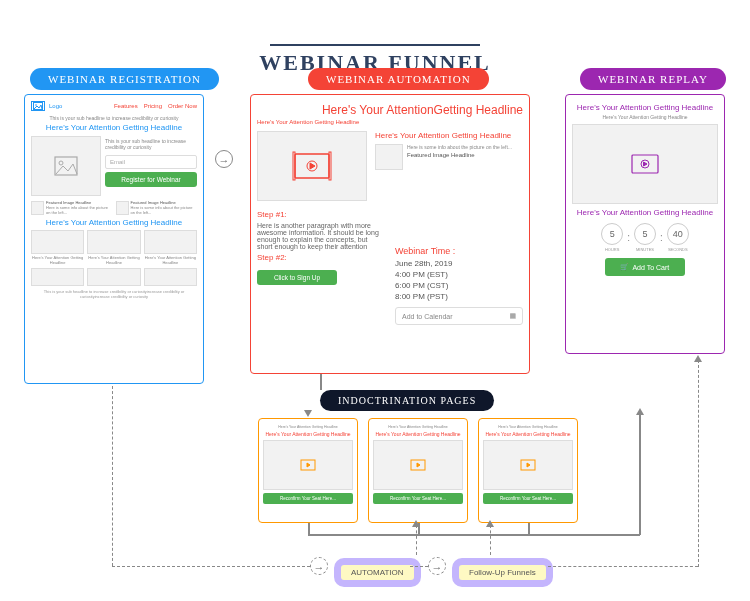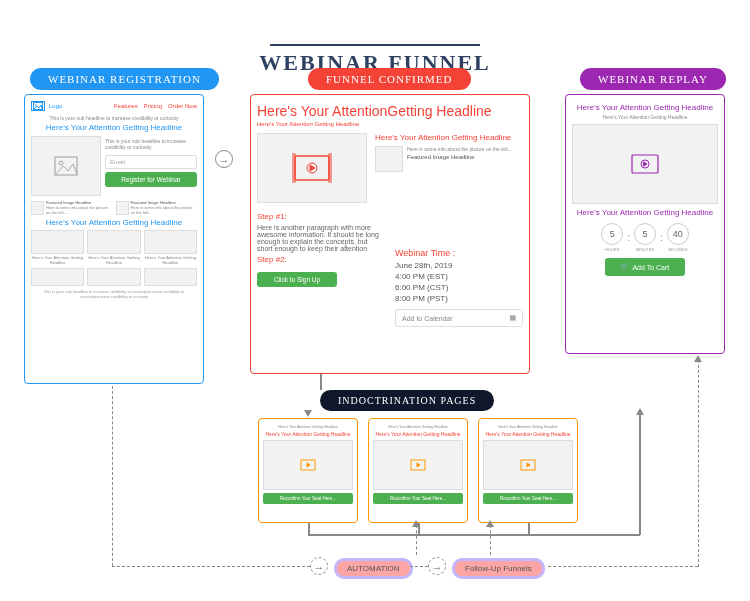--- a/index.html
+++ b/index.html
@@ -19,21 +19,21 @@
   .indoc-card { top: 418px; width: 100px; height: 105px; border-color: #ff9800; padding: 4px; }
   .indoc-1 { left: 258px; }
   .indoc-2 { left: 368px; }
   .indoc-3 { left: 478px; }
 
   .nav { display: flex; gap: 4px; align-items: center; font-size: 6px; color: #2196f3; margin-bottom: 4px; }
   .logo-box { width: 14px; height: 10px; border: 1px solid #2196f3; display: flex; align-items: center; justify-content: center; font-size: 8px; }
   .nav-links { margin-left: auto; display: flex; gap: 6px; color: #f44336; }
   .sub { font-size: 5px; color: #888; text-align: center; margin: 2px 0; }
   .headline-blue { color: #2196f3; font-size: 8px; text-align: center; margin: 2px 0; }
-  .headline-red { color: #f44336; font-size: 14px; margin: 2px 0; }
+  .headline-red { color: #f44336; font-size: 12px; margin: 2px 0; text-align: right; }
   .headline-red-sm { color: #f44336; font-size: 8px; }
   .headline-purple { color: #9c27b0; font-size: 8px; text-align: center; margin: 2px 0; }
   .reg-body { display: flex; gap: 4px; margin: 4px 0; }
   .img-ph { background: #f2f2f2; border: 1px solid #ddd; display: flex; align-items: center; justify-content: center; color: #999; }
   .img-ph svg { stroke: #aaa; fill: none; }
   .reg-left { width: 70px; height: 60px; }
   .reg-right { flex: 1; display: flex; flex-direction: column; gap: 3px; }
   .input { border: 1px solid #ddd; border-radius: 2px; padding: 3px 4px; font-size: 6px; color: #aaa; background: #fff; }
   .btn-green { background: #4caf50; color: #fff; border-radius: 3px; text-align: center; padding: 4px 6px; font-size: 6.5px; }
   .feat-row { display: flex; gap: 3px; margin: 3px 0; }
@@ -67,38 +67,38 @@
   .cd-colon { font-size: 10px; color: #888; align-self: center; }
   .btn-cart { background: #4caf50; color: #fff; border-radius: 3px; text-align: center; padding: 5px; font-size: 7px; margin: 4px auto 0; width: 80px; display: flex; align-items: center; justify-content: center; gap: 3px; }
 
   .indoc-card .sub { font-size: 3.5px; }
   .indoc-card .headline-red { font-size: 5px; text-align: center; }
   .indoc-vid { width: 100%; height: 50px; margin: 3px 0; }
   .indoc-btn { background: #4caf50; color: #fff; border-radius: 2px; text-align: center; padding: 3px; font-size: 4.5px; }
 
   .arrow-circle { position: absolute; width: 18px; height: 18px; border: 1.5px solid #888; border-radius: 50%; display: flex; align-items: center; justify-content: center; font-size: 11px; color: #666; }
   .dotted-circle { border-style: dashed; }
-  .pill { position: absolute; border: 3px solid #c4b5fd; border-radius: 10px; padding: 3px 10px; font-size: 8px; color: #555; background: #fca5a5; }
+  .pill { position: absolute; border: 7px solid #c4b5fd; border-radius: 10px; padding: 3px 10px; font-size: 8px; color: #555; background: #fef9c3; }
   .line { position: absolute; background: #888; }
   .line.dotted { background: none; border-top: 1.5px dashed #888; }
   .vline.dotted { background: none; border-left: 1.5px dashed #888; }
   .arrow-up { position: absolute; width: 0; height: 0; border-left: 4px solid transparent; border-right: 4px solid transparent; border-bottom: 7px solid #888; }
 
   .video-icon svg { stroke: #f44336; }
   .video-icon-p svg { stroke: #9c27b0; }
   .video-icon-o svg { stroke: #ff9800; }
 </style>
 </head>
 <body>
 
 <div class="title">WEBINAR FUNNEL</div>
 <div class="title-underline"></div>
 
 <div class="banner blue">WEBINAR REGISTRATION</div>
-<div class="banner red">FUNNEL CONFIRMED</div>
+<div class="banner red">WEBINAR AUTOMATION</div>
 <div class="banner purple">WEBINAR REPLAY</div>
 <div class="banner orange">INDOCTRINATION PAGES</div>
 
 <div class="card reg-card">
   <div class="nav">
     <div class="logo-box">
         <svg width="10" height="8" viewBox="0 0 10 8">
           <rect x="0.5" y="0.5" width="9" height="7" fill="none" stroke="#2196f3"></rect>
           <circle cx="3" cy="3" r="0.8" fill="#2196f3"></circle>
           <path d="M1 7 L4 4 L6 6 L8 3 L9 7" fill="none" stroke="#2196f3"></path>

